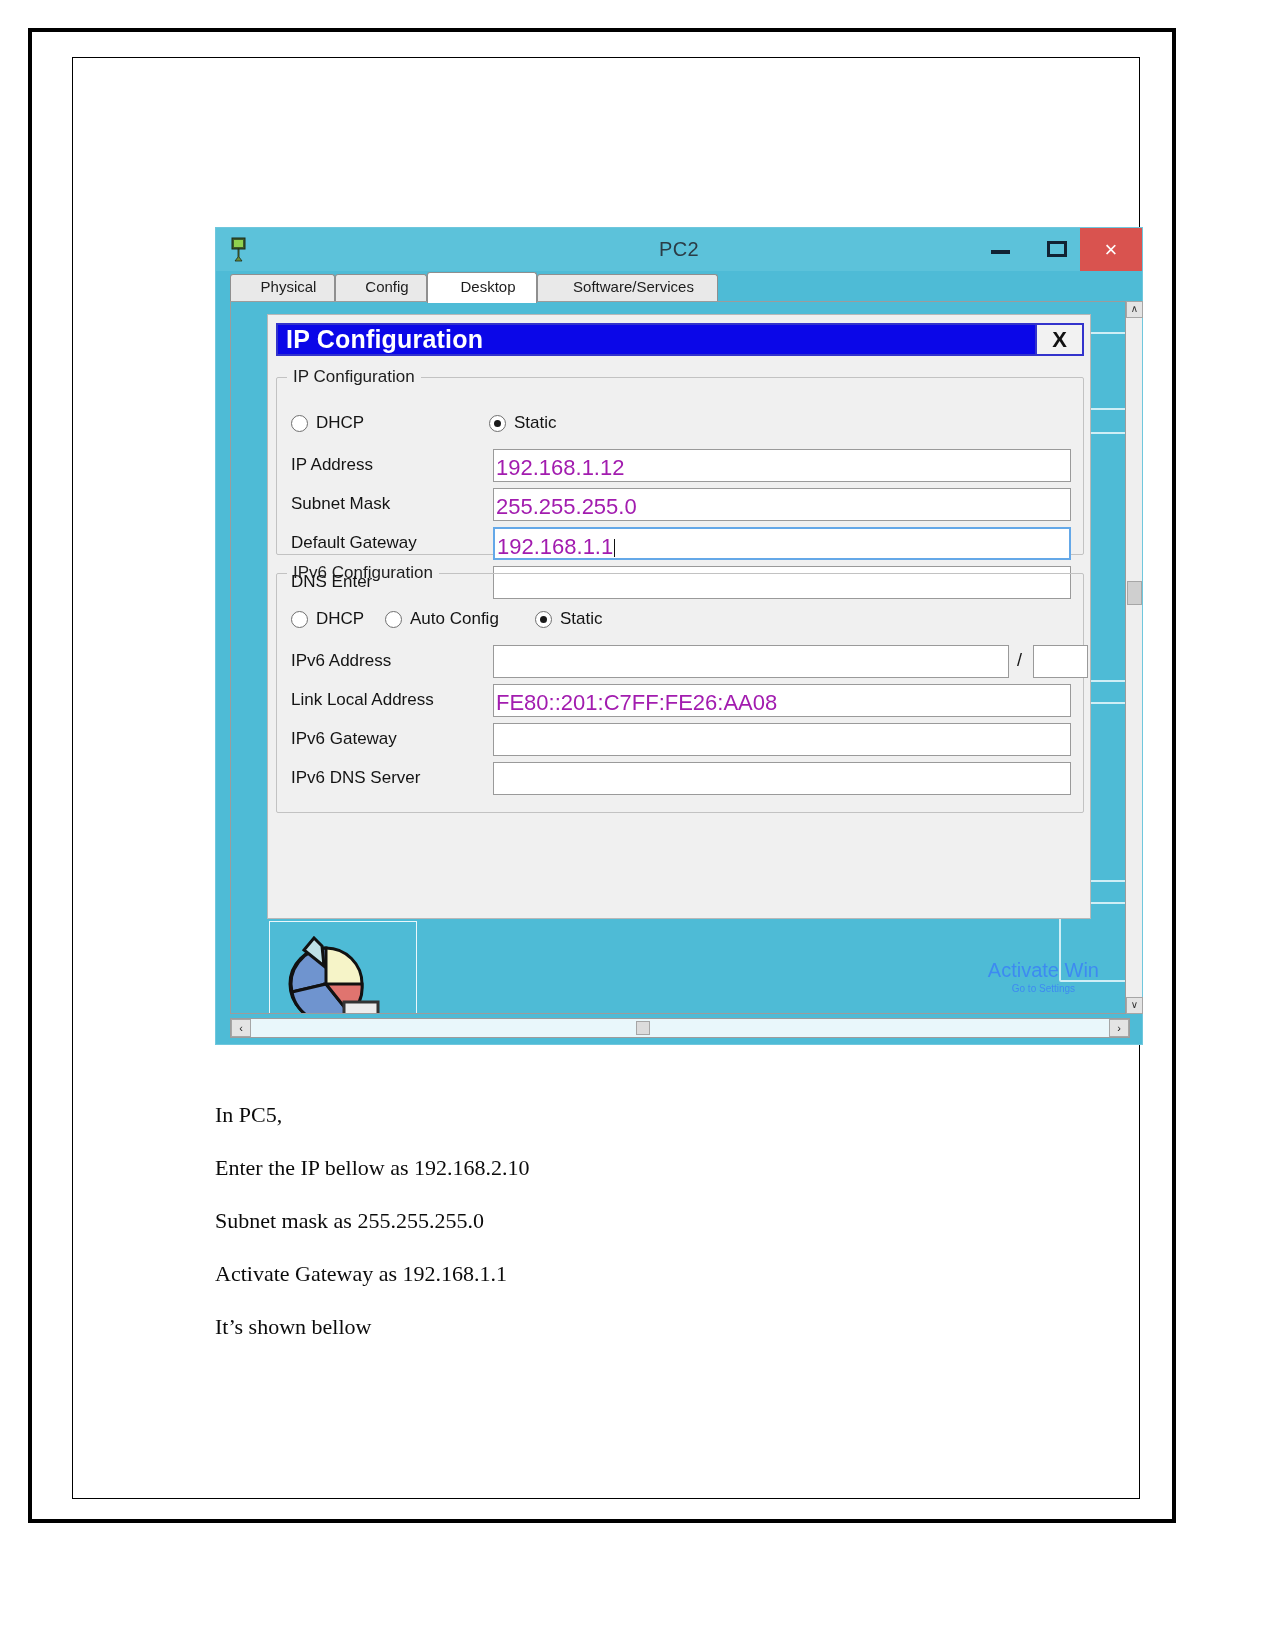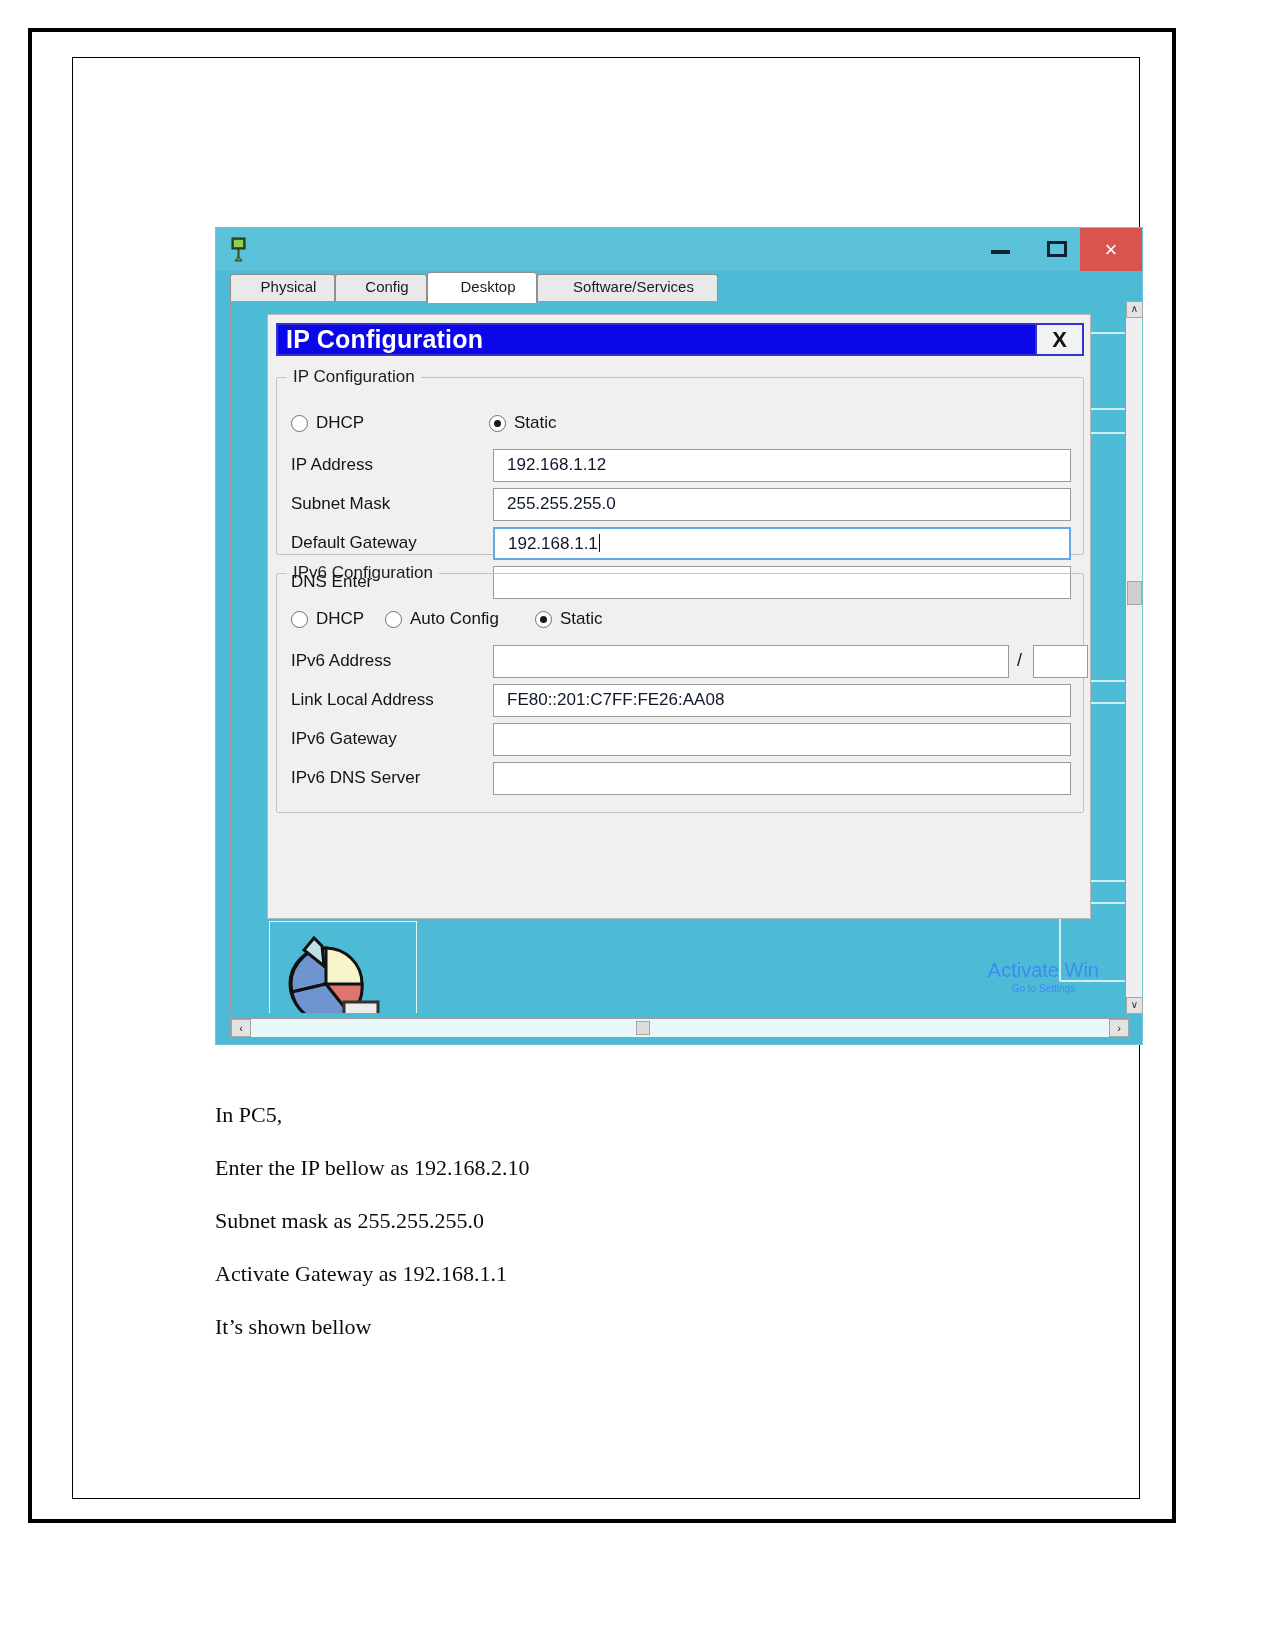--- a/index.html
+++ b/index.html
@@ -179,22 +179,22 @@
     position:absolute; left:14px; top:6px;
     font-size:17px; color:#141414;
     font-family:"Liberation Sans", sans-serif;
     white-space:nowrap;
   }
   .field-input{
     position:absolute; left:216px; top:0;
     width:578px; height:33px;
     background:#fff;
     border:1px solid #9a9a9a;
-    font-size:17px; color:#0f172a;
-    padding:5px 0 0 13px;
+    font-size:22px; color:#a21caf;
+    padding:5px 0 0 2px;
     font-family:"Liberation Sans", sans-serif;
     white-space:nowrap; overflow:hidden;
   }
   .field-input.focused{
     border:2px solid #64a8e8;
   }
   .caret{
     display:inline-block; width:1px; height:18px;
     background:#111; vertical-align:-3px; margin-left:1px;
   }
@@ -268,20 +268,21 @@
   <div id="page-inner">
 
     <div id="pt-window">
 
       <div id="titlebar">
         <svg id="app-icon" viewBox="0 0 24 26">
           <rect x="2" y="1" width="13" height="11" fill="#3b5a2b" stroke="#1c2a14" stroke-width="1"></rect>
           <rect x="4" y="3" width="9" height="7" fill="#8fd14f"></rect>
           <path d="M8 12 L8 20 L5 24 L12 24 L9 20 L9 12 Z" fill="#6b8f3c" stroke="#1c2a14" stroke-width="0.8"></path>
         </svg>
+        <div id="win-title">PC2</div>
         <div class="win-btn" id="btn-min">
           <span class="glyph"></span>
         </div>
         <div class="win-btn" id="btn-max">
           <span class="glyph"></span>
         </div>
         <div class="win-btn" id="btn-close">
           <span class="glyph">×</span>
         </div>
       </div>

